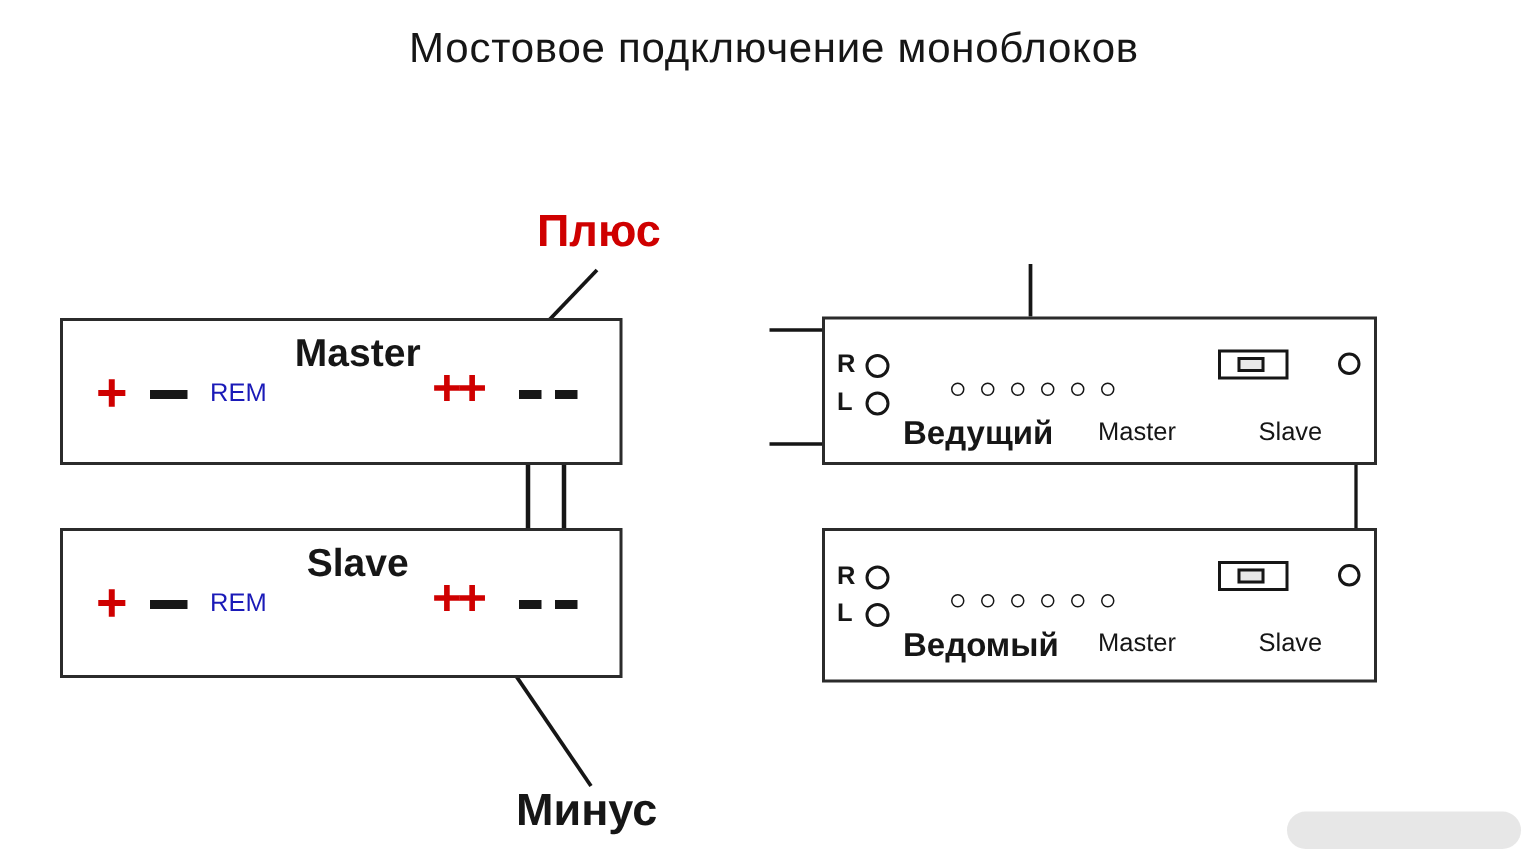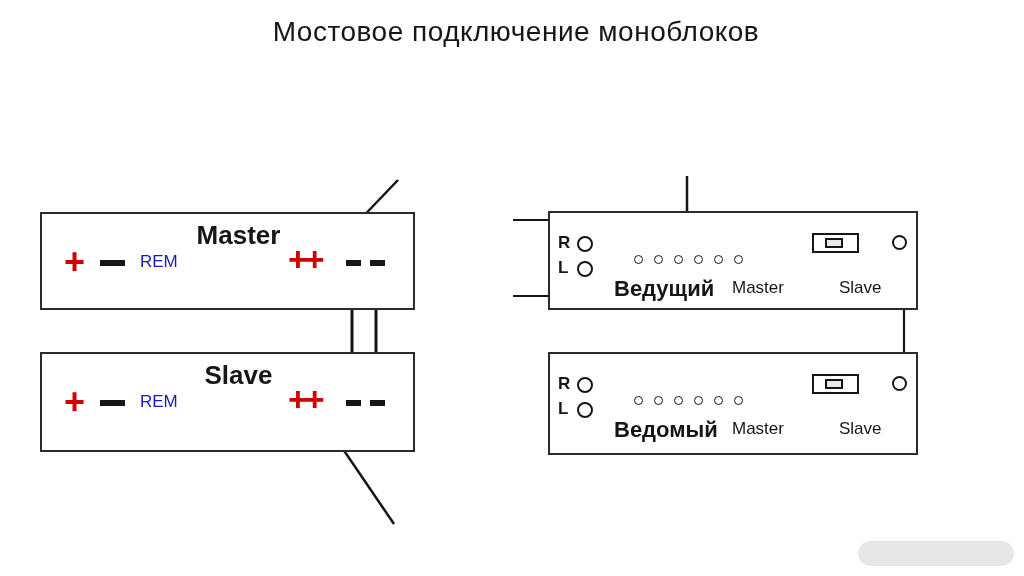--- a/index.html
+++ b/index.html
@@ -34,21 +34,21 @@
 
   .unit-box{position:absolute;left:548px;width:370px;border:2.5px solid #2b2b2b;background:#fff;box-sizing:border-box;}
   .unit-leading{top:211px;height:99px;}
   .unit-driven{top:352px;height:103px;}
   .ch{position:absolute;font-size:17px;font-weight:bold;color:var(--ink);}
   .ch-r{left:8px;top:20px;} .ch-l{left:8px;top:45px;}
   .jack{position:absolute;width:12px;height:12px;border:2px solid var(--ink);border-radius:50%;background:#fff;}
   .jack-r{left:27px;top:23px;} .jack-l{left:27px;top:48px;}
   .dots{position:absolute;left:84px;top:42px;display:flex;gap:11px;}
   .dot{width:9px;height:9px;border:1.8px solid var(--ink);border-radius:50%;box-sizing:border-box;background:#fff;}
-  .unit-name{position:absolute;left:52px;top:63px;font-size:22px;font-weight:bold;color:var(--ink);margin-left:12px;}
+  .unit-name{position:absolute;left:52px;top:63px;font-size:22px;font-weight:bold;color:var(--ink);}
   .mode{position:absolute;top:65px;font-size:17px;color:var(--ink);}
   .mode-master{left:182px;} .mode-slave{left:289px;}
   .switch{position:absolute;left:262px;top:20px;width:47px;height:20px;border:2px solid var(--ink);
           box-sizing:border-box;background:#fff;}
   .switch-knob{position:absolute;left:11px;top:3px;width:18px;height:10px;border:2px solid var(--ink);
                box-sizing:border-box;background:#e8e8e8;}
   .out-jack{position:absolute;left:342px;top:22px;width:15px;height:15px;border:2px solid var(--ink);
             border-radius:50%;box-sizing:border-box;background:#fff;}
 
   .watermark{position:absolute;left:858px;top:541px;width:156px;height:25px;
@@ -69,20 +69,21 @@
     <line x1="687" y1="176" x2="687" y2="238" stroke-width="2.5"></line>
     <polyline points="513,220 568,220 568,235" stroke-width="2.2"></polyline>
     <polyline points="513,296 568,296 568,274" stroke-width="2.2"></polyline>
     <polyline points="762,273 762,241 810,241" stroke-width="2.2"></polyline>
     <line x1="860" y1="251" x2="860" y2="273" stroke-width="2.2"></line>
     <polyline points="762,414 762,382 810,382" stroke-width="2.2"></polyline>
     <line x1="860" y1="392" x2="860" y2="414" stroke-width="2.2"></line>
     <line x1="904" y1="246" x2="904" y2="377" stroke-width="2.2"></line>
   </svg>
 
+  <div class="plus-label">Плюс</div>
 
   <div class="amp-box master-box">
     <div class="amp-name">Master</div>
     <span class="plus-terminal">+</span>
     <span class="minus-bar"></span>
     <span class="rem">REM</span>
     <span class="bridge-plus">++</span>
     <span class="term-bar bar1"></span>
     <span class="term-bar bar2"></span>
   </div>
@@ -90,20 +91,21 @@
   <div class="amp-box slave-box">
     <div class="amp-name">Slave</div>
     <span class="plus-terminal">+</span>
     <span class="minus-bar"></span>
     <span class="rem">REM</span>
     <span class="bridge-plus">++</span>
     <span class="term-bar bar1"></span>
     <span class="term-bar bar2"></span>
   </div>
 
+  <div class="minus-label">Минус</div>
 
 
   <div class="unit-box unit-leading">
     <span class="ch ch-r">R</span>
     <span class="jack jack-r"></span>
     <span class="ch ch-l">L</span>
     <span class="jack jack-l"></span>
     <div class="dots">
       <span class="dot"></span>
       <span class="dot"></span>

